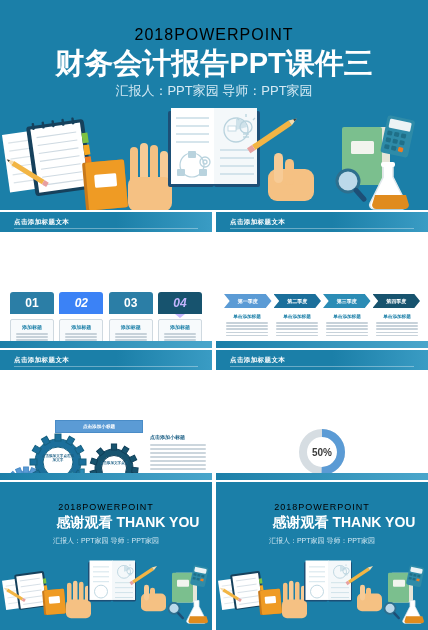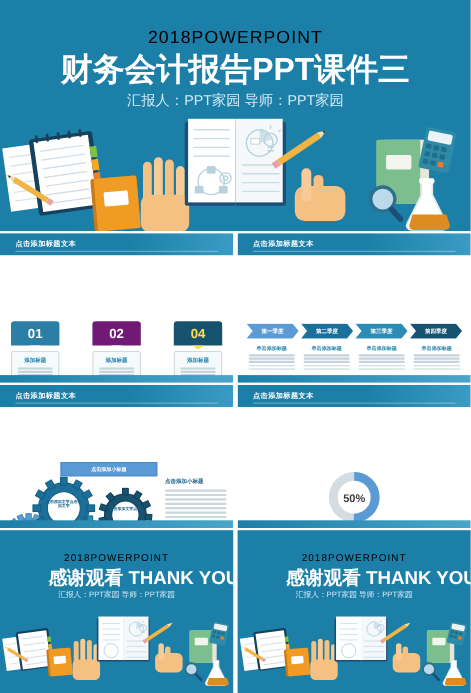--- a/index.html
+++ b/index.html
@@ -29,21 +29,21 @@
     color:#ffffff;font-weight:bold;white-space:nowrap;
   }
   .t-sub{
     position:absolute;left:0;right:0;text-align:center;
     color:#d5eaf4;font-weight:400;white-space:nowrap;
   }
   .slide1 .t-eyebrow{top:26px;font-size:16px;}
   .slide1 .t-main{top:44px;font-size:29px;letter-spacing:0px;}
   .slide1 .t-sub{top:82px;font-size:13px;}
   .ty .t-eyebrow{top:20px;font-size:9px;}
-  .ty .t-main{top:32px;font-size:17px;padding-left:44px;}
+  .ty .t-main{top:32px;font-size:14px;padding-left:44px;}
   .ty .t-sub{top:54px;font-size:7px;}
 
   
   .desk{position:absolute;left:0;right:0;bottom:0;height:50%;}
   .desk svg{display:block;width:100%;height:100%;}
 
   
   .hdr{
     position:absolute;top:0;left:0;right:0;height:20px;
     background:linear-gradient(90deg,#1b7fa8 0%,#1b7fa8 55%,#3a9cc4 100%);
@@ -310,33 +310,45 @@
             <div class="ptitle">添加标题</div>
             <div class="lines">
               <div class="ln"></div>
                 <div class="ln"></div>
                 <div class="ln"></div>
                 <div class="ln"></div>
             </div>
           </div>
         </div>
         <div class="card">
-          <div class="num" style="background:#701a75;color:#fff;">02</div>
+          <div class="num" style="background:#3b82f6;color:#fff;font-style:italic;">02</div>
           <div class="panel">
             <div class="ptitle">添加标题</div>
             <div class="lines">
               <div class="ln"></div>
                 <div class="ln"></div>
                 <div class="ln"></div>
                 <div class="ln"></div>
             </div>
           </div>
         </div>
         <div class="card">
-          <div class="num" style="background:#17536e;color:#fde047;">04</div>
+          <div class="num" style="background:#2b7ea6;color:#fff;">03</div>
+          <div class="panel">
+            <div class="ptitle">添加标题</div>
+            <div class="lines">
+              <div class="ln"></div>
+                <div class="ln"></div>
+                <div class="ln"></div>
+                <div class="ln"></div>
+            </div>
+          </div>
+        </div>
+        <div class="card">
+          <div class="num" style="background:#17536e;color:#c4b5fd;font-style:italic;">04</div>
           <div class="panel">
             <div class="ptitle">添加标题</div>
             <div class="lines">
               <div class="ln"></div>
                 <div class="ln"></div>
                 <div class="ln"></div>
                 <div class="ln"></div>
             </div>
           </div>
         </div>

